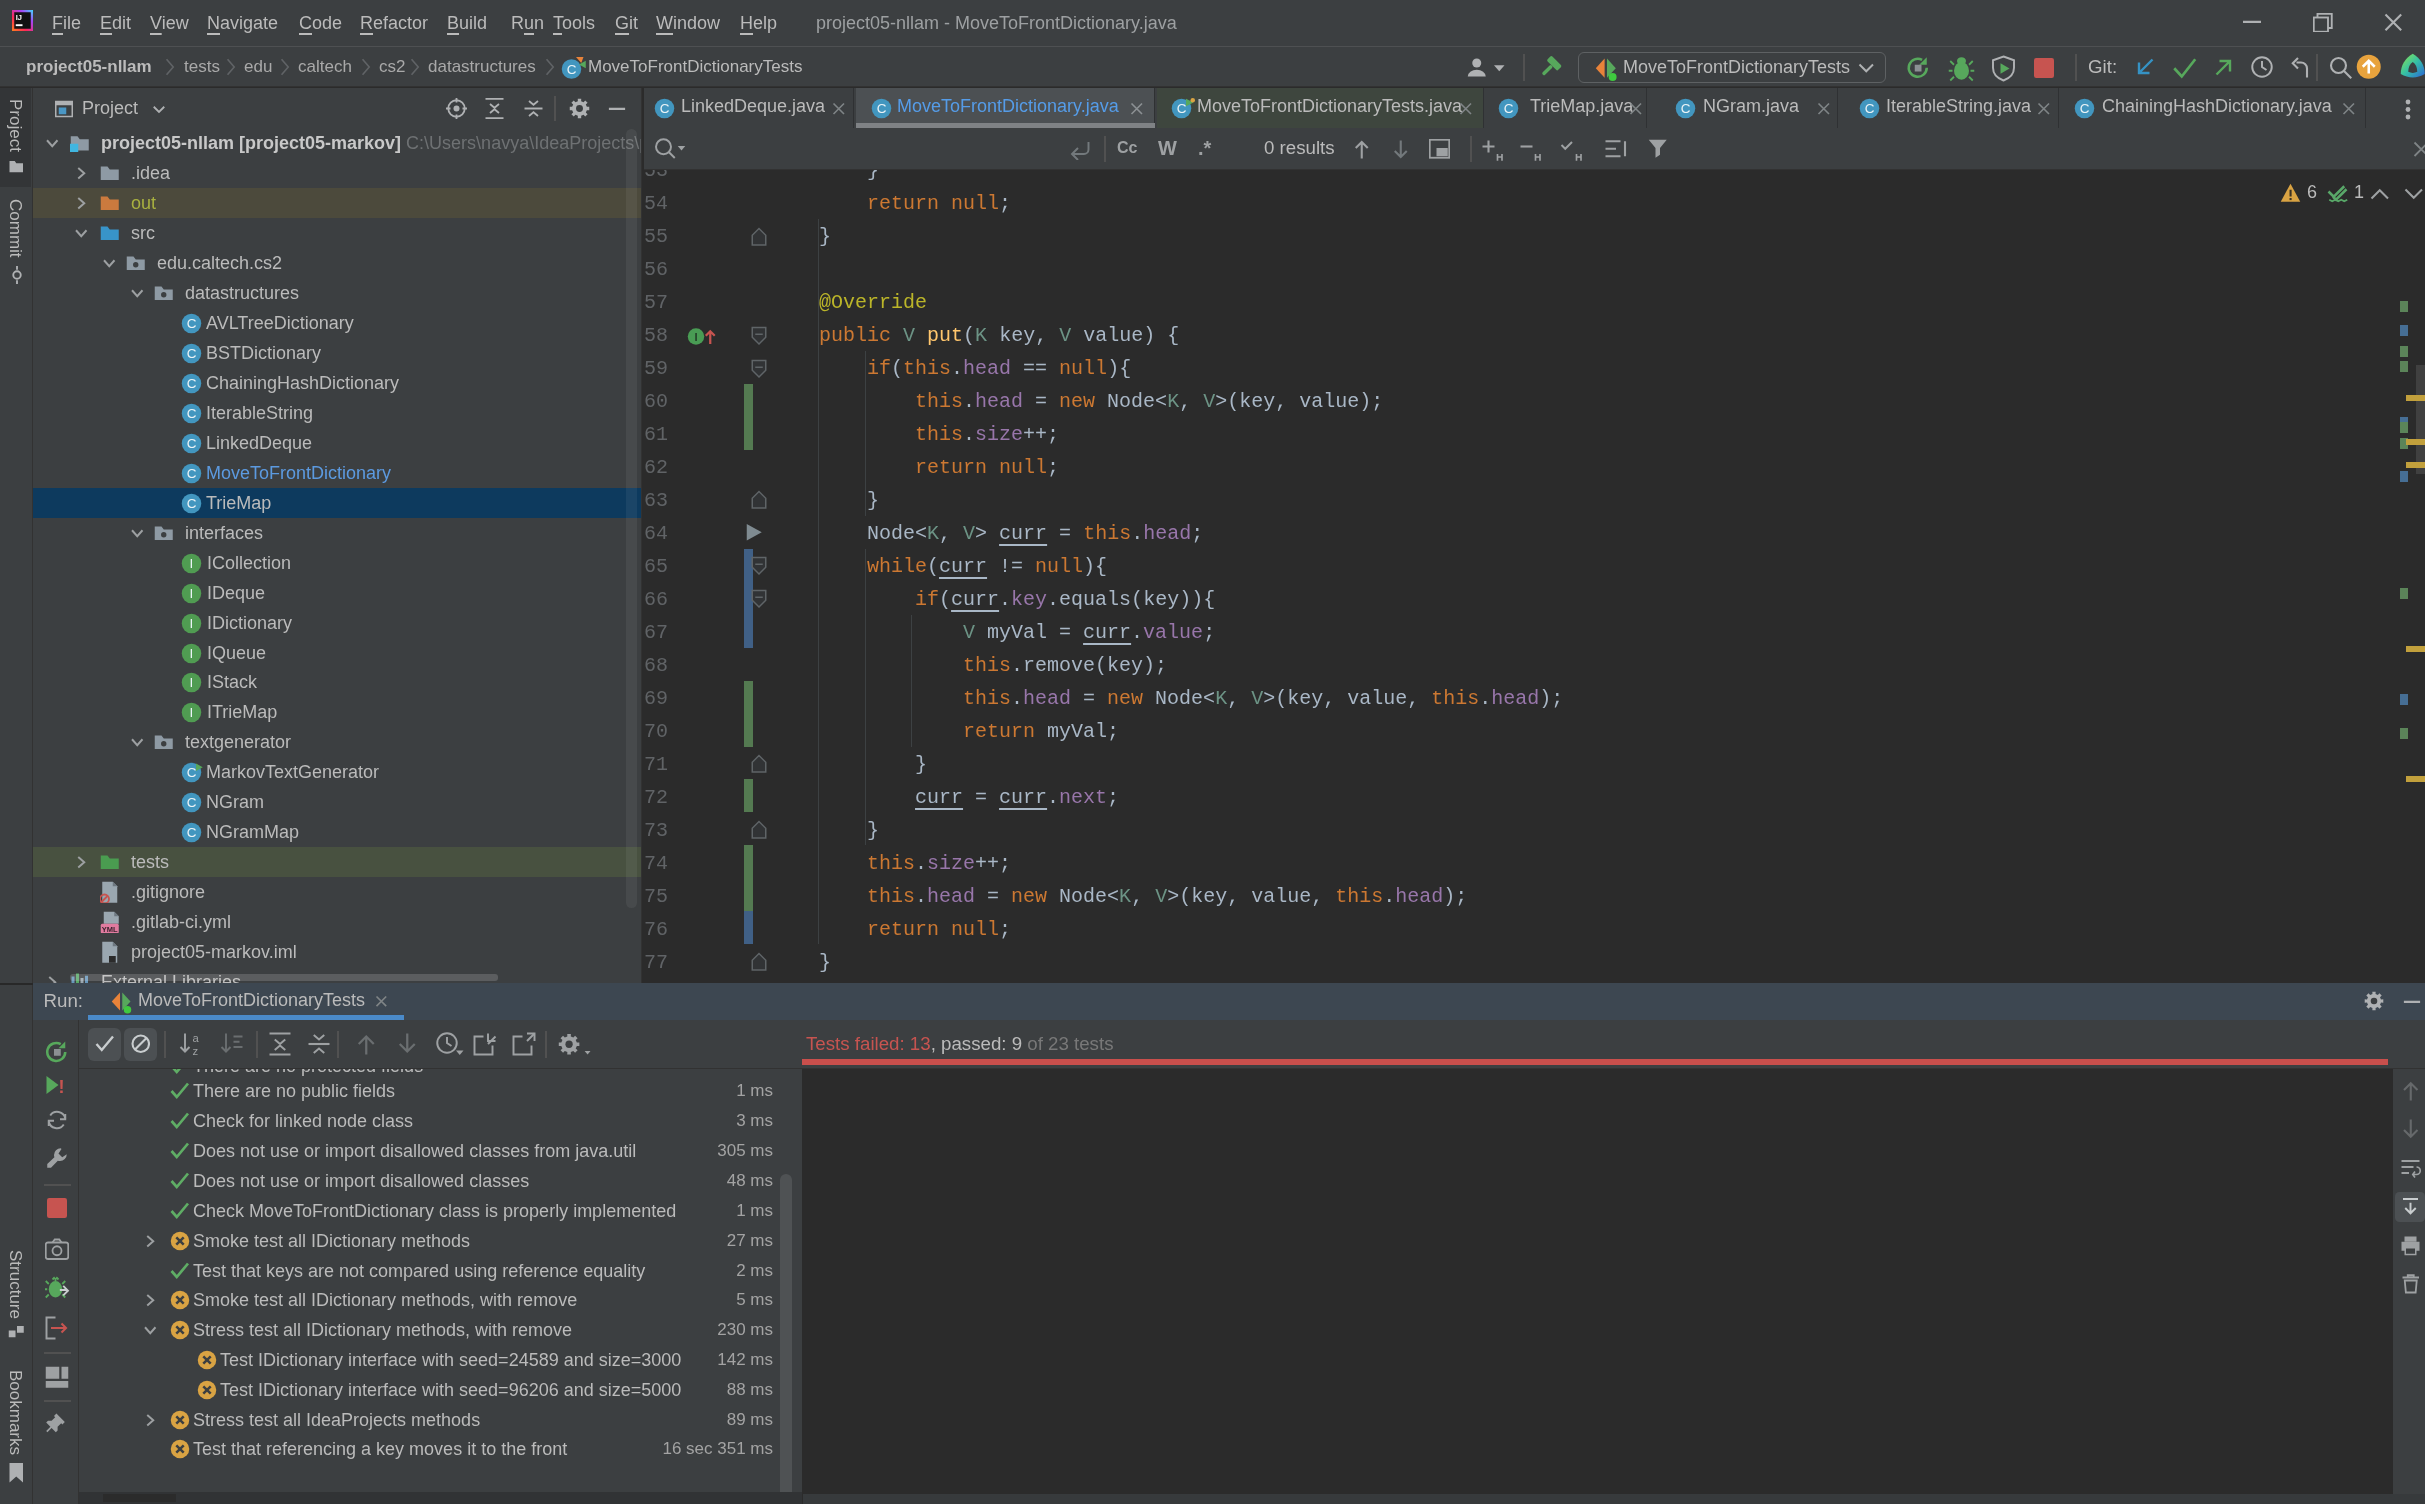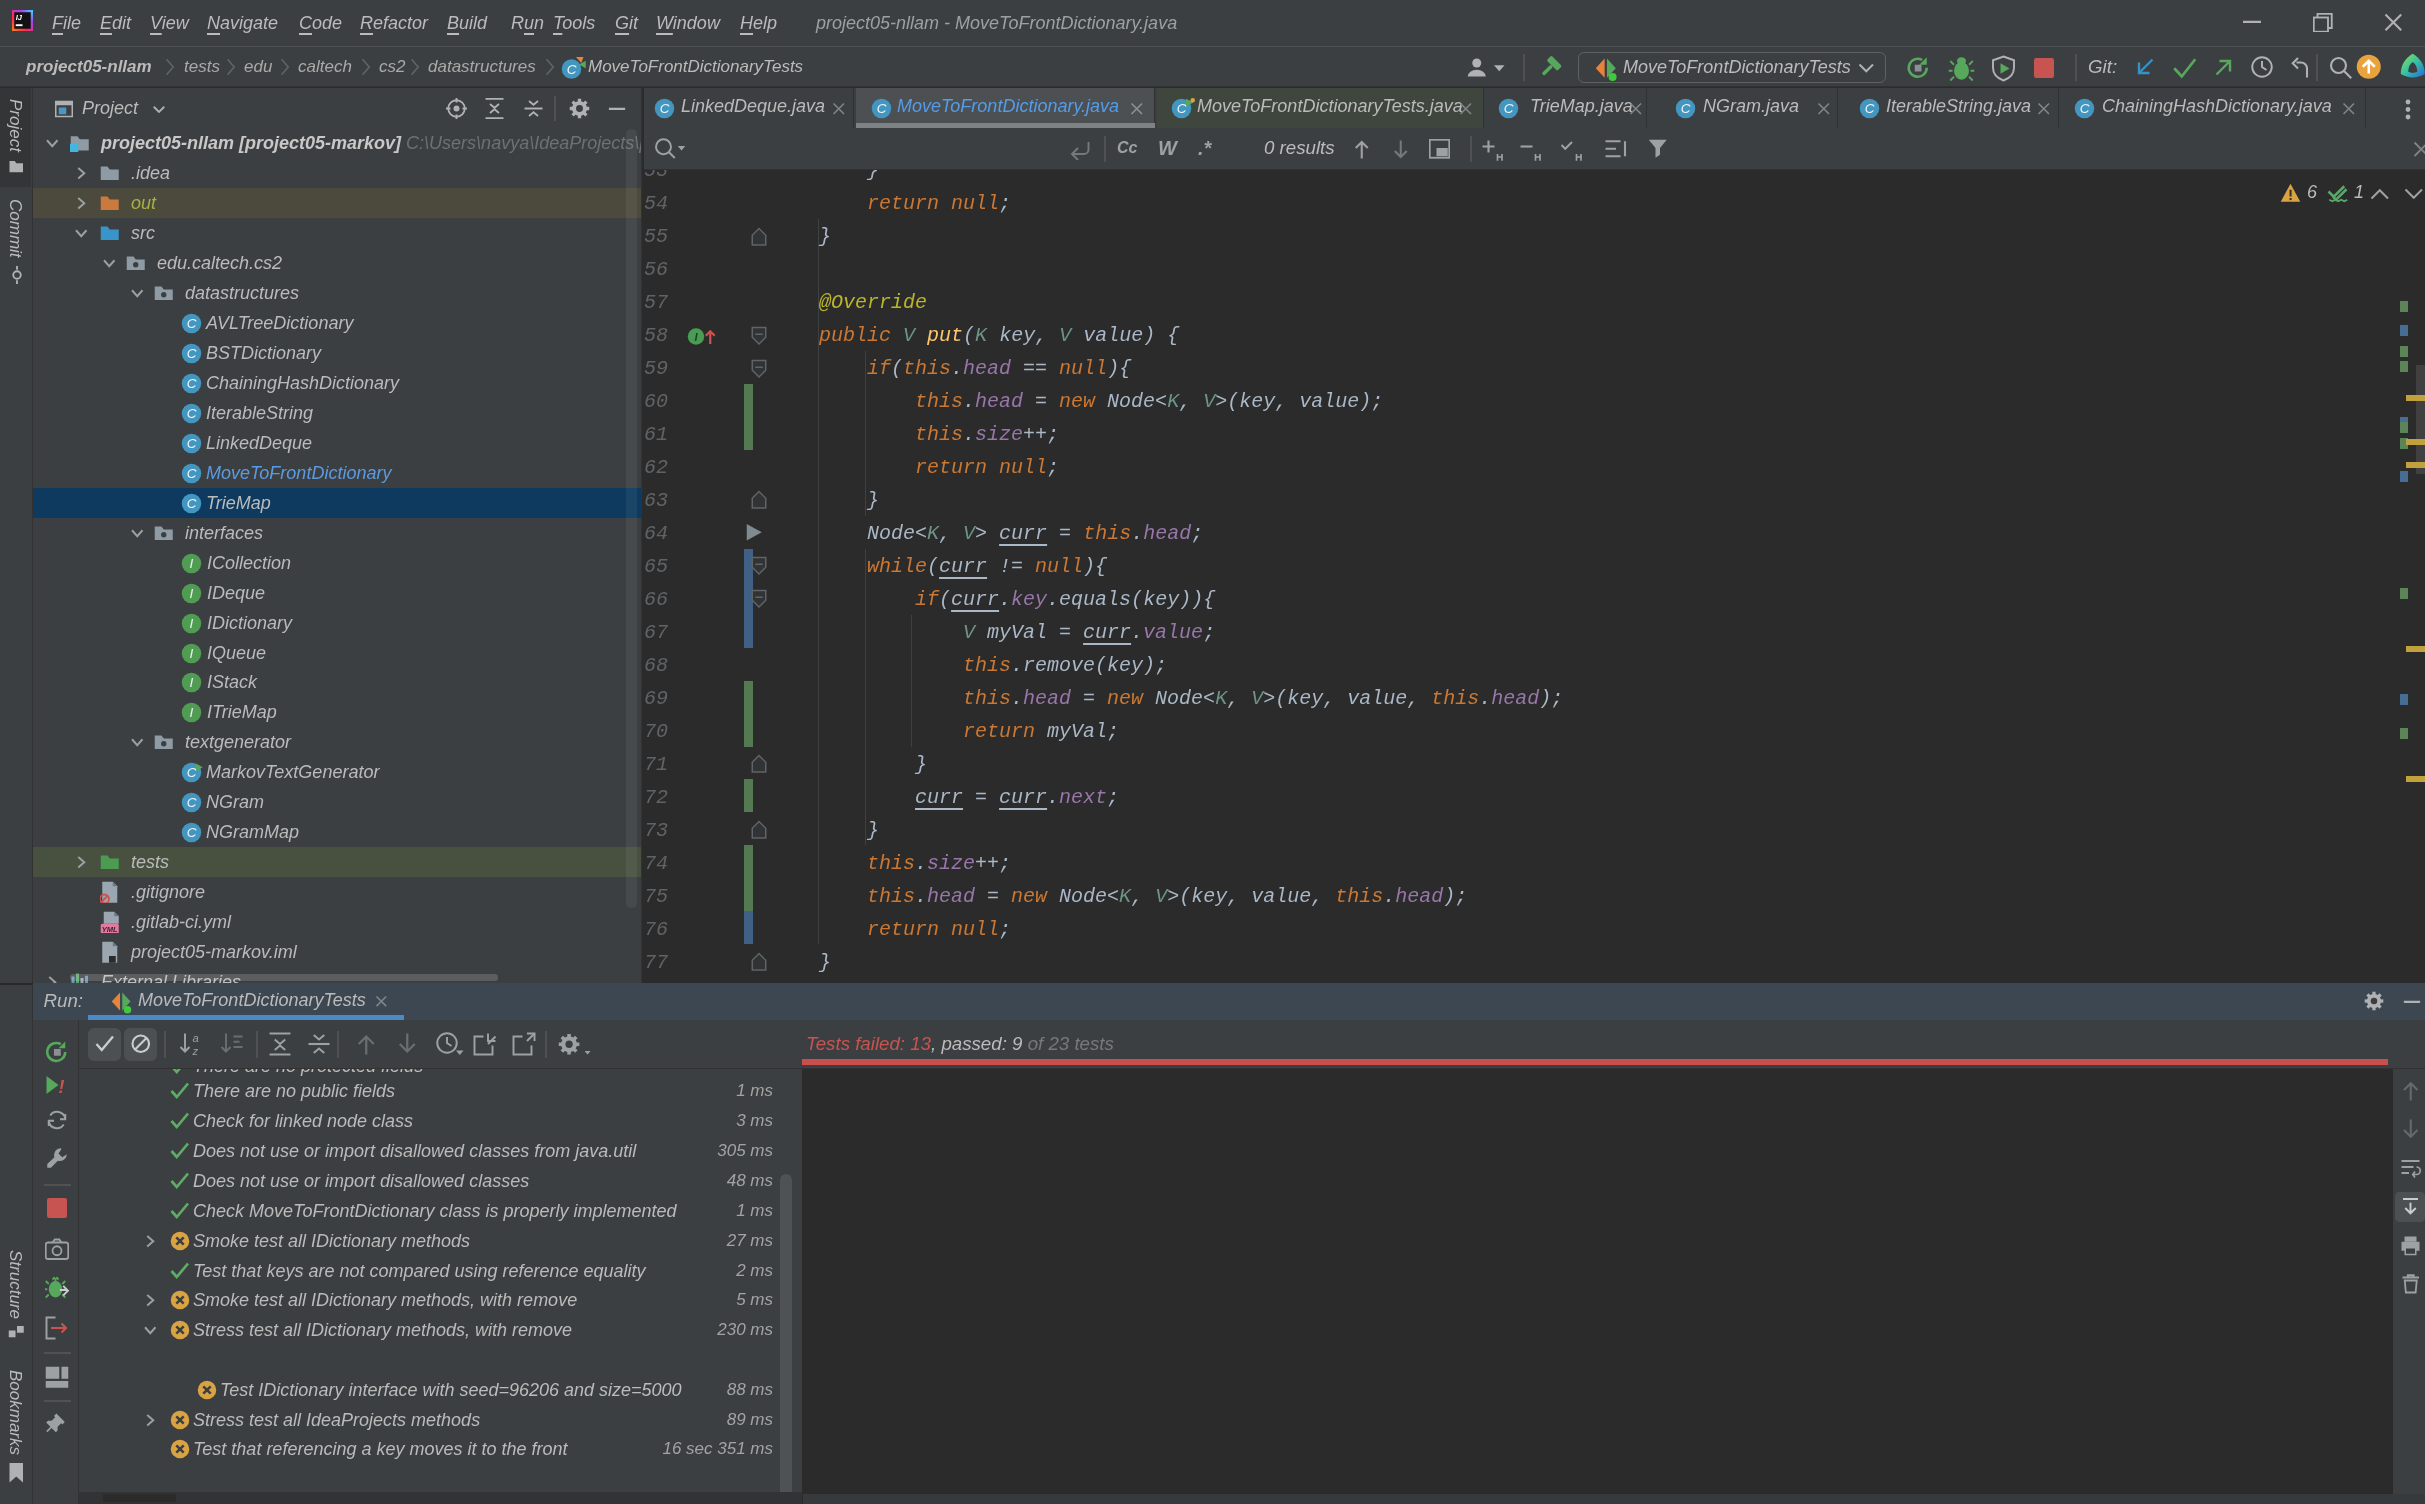--- a/index.html
+++ b/index.html
@@ -1,19 +1,19 @@
 <!DOCTYPE html>
 <html style="font-size:12px"><head>
 <meta charset="utf-8">
 <style>
 * { margin:0; padding:0; box-sizing:border-box; }
 html,body { width:2426px; height:1505px; overflow:hidden; background:#2B2B2B;
   font-family:"Liberation Sans", sans-serif; }
 .abs { position:absolute; }
-#stage { position:relative; width:2426px; height:1505px; overflow:hidden;font-style:italic; }
+#stage { position:relative; width:2426px; height:1505px; overflow:hidden; }
 
 
 #titlebar { position:absolute; left:0; top:0; width:2426px; height:47px; background:#3C3F41; border-bottom:1.5px solid #4E5052; }
 .menu { position:absolute; top:0; height:46px; line-height:46px; color:#BBBBBB; font-size:18px; }
 .menu u { text-decoration-thickness:1.5px; text-underline-offset:3.7px; }
 #wintitle { position:absolute; left:816px; top:0; height:46px; line-height:46px; color:#9DA0A2; font-size:18px; }
 
 
 #navbar { position:absolute; left:0; top:47px; width:2426px; height:40px; background:#3C3F41; border-bottom:1.5px solid #323232; }
 .bc { position:absolute; top:0; height:39px; line-height:39px; font-size:17px; color:#A9A9A9; }
@@ -1019,20 +1019,28 @@
               <path d="M4 7 l7 8 l7 -8" fill="none" stroke="#9DA0A2" stroke-width="2.6"></path>
             </svg>
           </span>
       <svg class="abs" style="left:91px;top:5.2px" width="20" height="20" viewBox="0 0 27 27">
             <circle cx="13.5" cy="13.5" r="12.5" fill="#D9A343"></circle>
             <path d="M8.5 8.5 L18.5 18.5 M18.5 8.5 L8.5 18.5" stroke="#3C3F41" stroke-width="3.4"></path>
           </svg>
       <span class="lbl" style="left:114px">Stress test all IDictionary methods, with remove</span>
           <span class="tms">230 ms</span>
     </div>
+    <div class="xrow" style="top:276px">
+      <svg class="abs" style="left:118px;top:5.2px" width="20" height="20" viewBox="0 0 27 27">
+            <circle cx="13.5" cy="13.5" r="12.5" fill="#D9A343"></circle>
+            <path d="M8.5 8.5 L18.5 18.5 M18.5 8.5 L8.5 18.5" stroke="#3C3F41" stroke-width="3.4"></path>
+          </svg>
+      <span class="lbl" style="left:141px">Test IDictionary interface with seed=24589 and size=3000</span>
+          <span class="tms">142 ms</span>
+    </div>
     <div class="xrow" style="top:306px">
       <svg class="abs" style="left:118px;top:5.2px" width="20" height="20" viewBox="0 0 27 27">
             <circle cx="13.5" cy="13.5" r="12.5" fill="#D9A343"></circle>
             <path d="M8.5 8.5 L18.5 18.5 M18.5 8.5 L8.5 18.5" stroke="#3C3F41" stroke-width="3.4"></path>
           </svg>
       <span class="lbl" style="left:141px">Test IDictionary interface with seed=96206 and size=5000</span>
           <span class="tms">88 ms</span>
     </div>
     <div class="xrow" style="top:336px">
       <span class="chev" style="left:63px">

